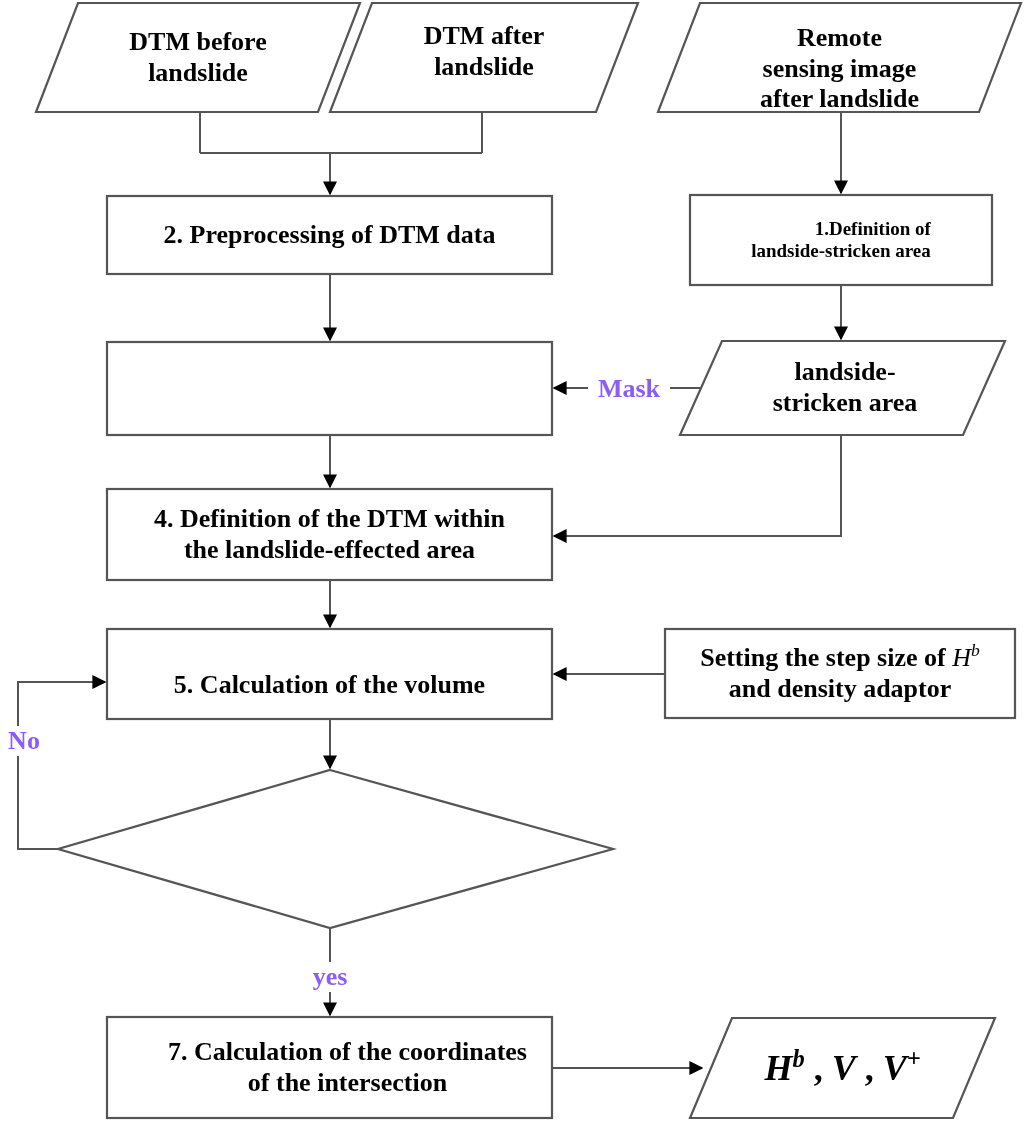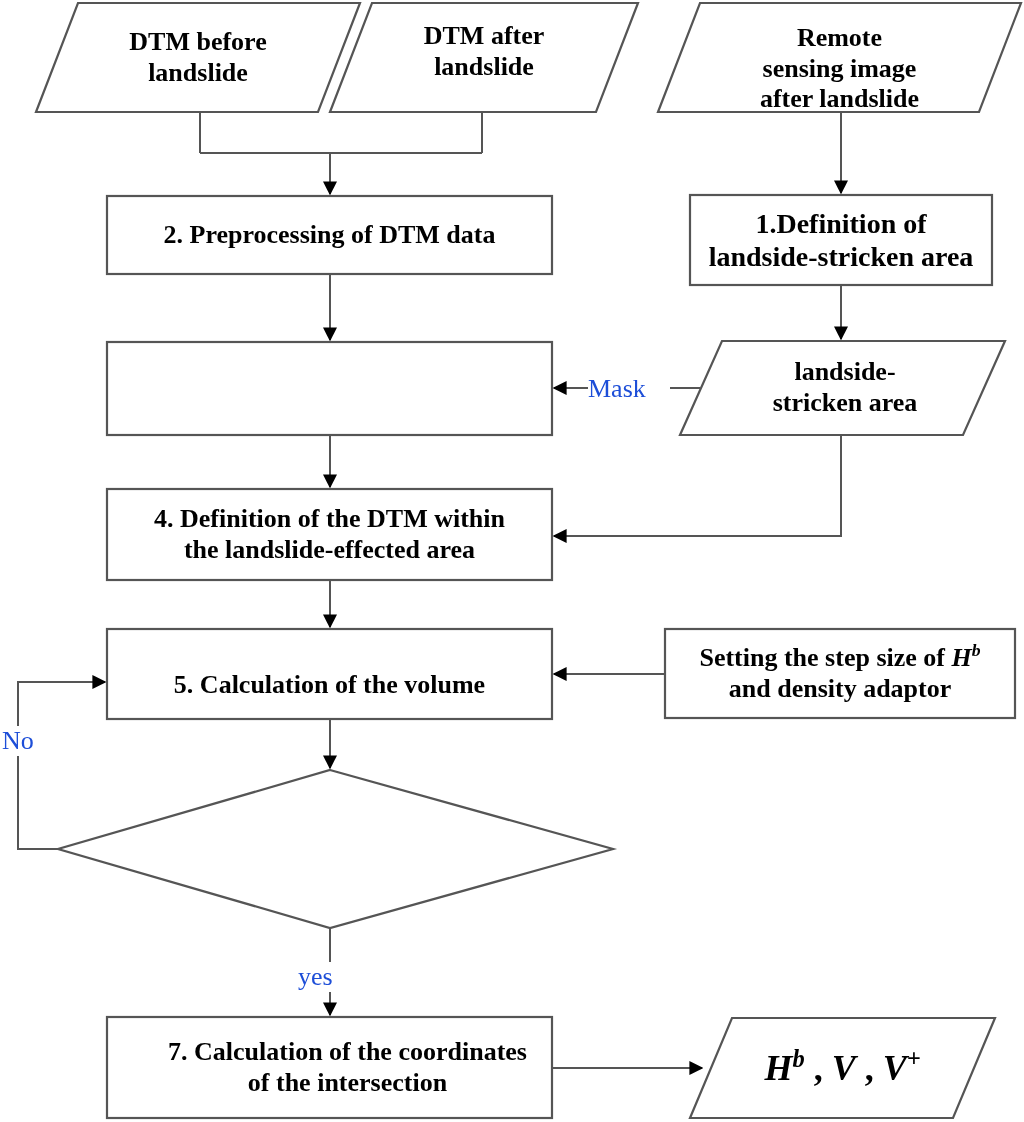--- a/index.html
+++ b/index.html
@@ -34,28 +34,28 @@
     font-family: "Liberation Serif", "DejaVu Serif", serif;
     font-weight: bold;
     color: #000000;
     line-height: 1.18;
     pointer-events: none;
     white-space: pre-line;
   }
   .edge-label {
     position: absolute;
     font-family: "Liberation Serif", "DejaVu Serif", serif;
-    font-weight: normal;
-    color: #1d4ed8;
+    font-weight: bold;
+    color: #8b5cf6;
     background: #ffffff;
-    text-align: left;
+    text-align: center;
     line-height: 1;
   }
   .t26 { font-size: 26px; }
-  .t25 { font-size: 28px; }
+  .t25 { font-size: 19px; text-align: right; }
   .mathvar {
     font-style: italic;
     font-weight: bold;
   }
   .mathvar sup {
     font-style: italic;
     font-size: 0.68em;
     vertical-align: super;
     line-height: 0;
   }
@@ -154,21 +154,21 @@
 
 
   <div class="node-label t26" style="left:107px; top:489px; width:445px; height:91px;">4. Definition of the DTM within
 the landslide-effected area</div>
 
   <div class="node-label t26" style="left:107px; top:629px; width:445px; height:112px; flex-direction:row;">
     <span>5. Calculation of the volume</span>
   </div>
 
   <div class="node-label t26" style="left:665px; top:629px; width:350px; height:89px; flex-direction:column;">
-    <span><span>Setting the step size of </span><span class="mathvar" style="font-weight:bold;"><span>H</span><sup>b</sup></span></span>
+    <span><span>Setting the step size of </span><span class="mathvar" style="font-weight:normal;"><span>H</span><sup>b</sup></span></span>
     <span>and density adaptor</span>
   </div>
 
 
   <div class="node-label t26" style="left:107px; top:1017px; width:445px; height:101px;margin-left:18px;">7. Calculation of the coordinates
 of the intersection</div>
 
   <div class="node-label t26" style="left:690px; top:1018px; width:305px; height:100px;">
     <span style="font-size:36px;"><span class="mathvar"><span>H</span><sup>b</sup></span><span> , </span><span class="mathvar">V</span><span> , </span><span class="mathvar"><span>V</span><sup class="sup-plain">+</sup></span></span>
   </div>

